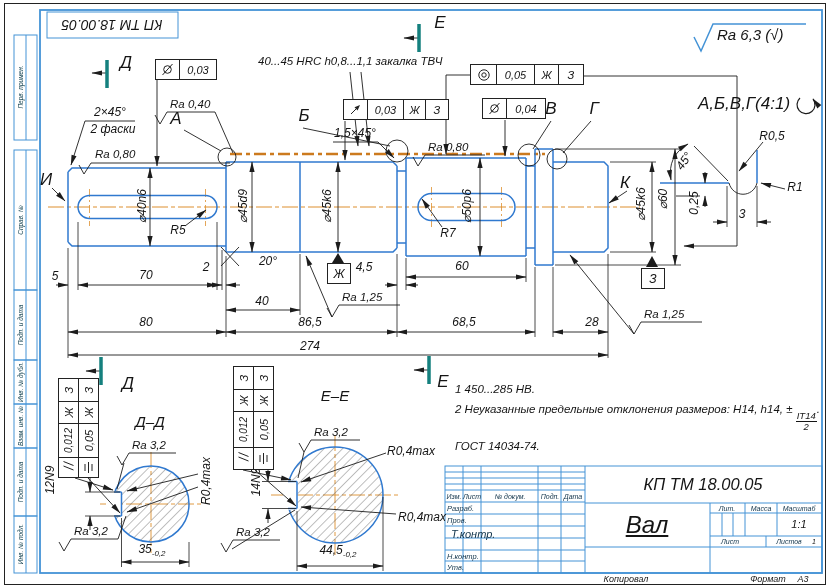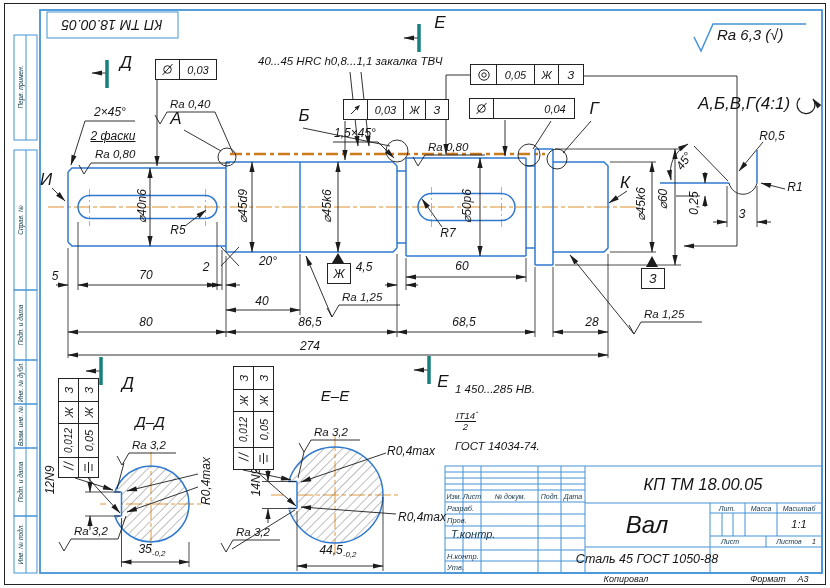--- a/index.html
+++ b/index.html
@@ -287,21 +287,21 @@
 <div class="lbl rot" style="left:243px;top:206px;">⌀45d9</div>
 <div class="lbl rot" style="left:327px;top:206px;">⌀45k6</div>
 <div class="lbl rot" style="left:467px;top:206px;">⌀50p6</div>
 <div class="lbl rot" style="left:641px;top:204px;">⌀45k6</div>
 <div class="lbl rot" style="left:663px;top:199px;">⌀60</div>
 
 <div class="lbl" style="left:178px;top:230px;">R5</div>
 <div class="lbl" style="left:448px;top:233px;">R7</div>
 <div class="lbl" style="left:268px;top:261px;">20°</div>
 <div class="lbl" style="left:110px;top:112px;">2×45°</div>
-<div class="lbl" style="left:113px;top:136px;text-decoration:underline;">2 фаски</div>
+<div class="lbl" style="left:113px;top:129px;">2 фаски</div>
 <div class="lbl" style="left:355px;top:133px;">1,5×45°</div>
 
 <div class="txt" style="left:95px;top:148px;">Ra 0,80</div>
 <div class="txt" style="left:170px;top:98px;">Ra 0,40</div>
 <div class="txt" style="left:428px;top:141px;">Ra 0,80</div>
 <div class="txt" style="left:342px;top:291px;">Ra 1,25</div>
 <div class="txt" style="left:644px;top:308px;">Ra 1,25</div>
 <div class="txt" style="left:132px;top:439px;">Ra 3,2</div>
 <div class="txt" style="left:74px;top:525px;">Ra 3,2</div>
 <div class="txt" style="left:314px;top:426px;">Ra 3,2</div>
@@ -348,21 +348,21 @@
     <svg width="14" height="14">
           <circle cx="7" cy="7" r="5.2" fill="none" stroke="#222" stroke-width="1"></circle>
           <circle cx="7" cy="7" r="2.2" fill="none" stroke="#222" stroke-width="1"></circle>
         </svg>
   </div>
   <div class="cell" style="width:38px;">0,05</div>
   <div class="cell" style="width:24px;">Ж</div>
   <div class="cell" style="width:24px;">З</div>
 </div>
 
-<div class="hframe" style="left:469px;top:98px;gap:42px;">
+<div class="hframe" style="left:482px;top:98px;">
   <div class="cell" style="width:24px;">
     <svg width="13" height="13">
           <circle cx="6.5" cy="6.5" r="3.8" fill="none" stroke="#222" stroke-width="1"></circle>
           <line x1="1.5" y1="12" x2="11.5" y2="1" stroke="#222" stroke-width="1"></line>
         </svg>
   </div>
   <div class="cell" style="width:38px;">0,04</div>
 </div>
 
 <div class="vframe" style="left:58px;top:478px;width:98px;">
@@ -411,30 +411,30 @@
   <div class="cell" style="width:36px;">0,05</div>
   <div class="cell" style="width:22px;">Ж</div>
   <div class="cell" style="width:22px;">З</div>
 </div>
 
 <div class="dbox" style="left:327px;top:263px;">Ж</div>
 <div class="dbox" style="left:641px;top:268px;">З</div>
 
 <div class="txt" style="left:455px;top:383px;">1 450...285 НВ.</div>
 <div class="txt" style="left:455px;top:403px;">
+  <span>2 Неуказанные предельные отклонения размеров: Н14, h14, ±</span>
   <span class="frac">
         <span class="num">IT14</span>
         <span>2</span>
       </span><span>.</span>
 </div>
 <div class="txt" style="left:455px;top:440px;">ГОСТ 14034-74.</div>
 
 <div class="lbl" style="left:703px;top:484px;font-size:16.5px;">КП ТМ 18.00.05</div>
-<div class="lbl" style="left:647px;top:525px;font-size:24px;">Вал</div>
-<div class="lbl" style="left:647px;top:559px;font-size:12.5px;">Сталь 45 ГОСТ 1050-88</div>
+<div class="lbl" style="left:647px;top:525px;font-size:24px;text-decoration:underline;">Вал</div>
 <div class="lbl sm tb" style="left:454px;top:496px;">Изм.</div>
 <div class="lbl sm tb" style="left:472px;top:496px;">Лист</div>
 <div class="lbl sm tb" style="left:510px;top:496px;">№ докум.</div>
 <div class="lbl sm tb" style="left:550px;top:496px;">Подп.</div>
 <div class="lbl sm tb" style="left:573px;top:496px;">Дата</div>
 <div class="txt tb" style="left:447px;top:504px;font-size:7.5px;">Разраб.</div>
 <div class="txt tb" style="left:447px;top:516px;font-size:7.5px;">Пров.</div>
 <div class="txt tb" style="left:451px;top:528px;font-size:11px;">Т.контр.</div>
 <div class="txt tb" style="left:447px;top:552px;font-size:7.5px;">Н.контр.</div>
 <div class="txt tb" style="left:447px;top:563px;font-size:7.5px;">Утв.</div>

